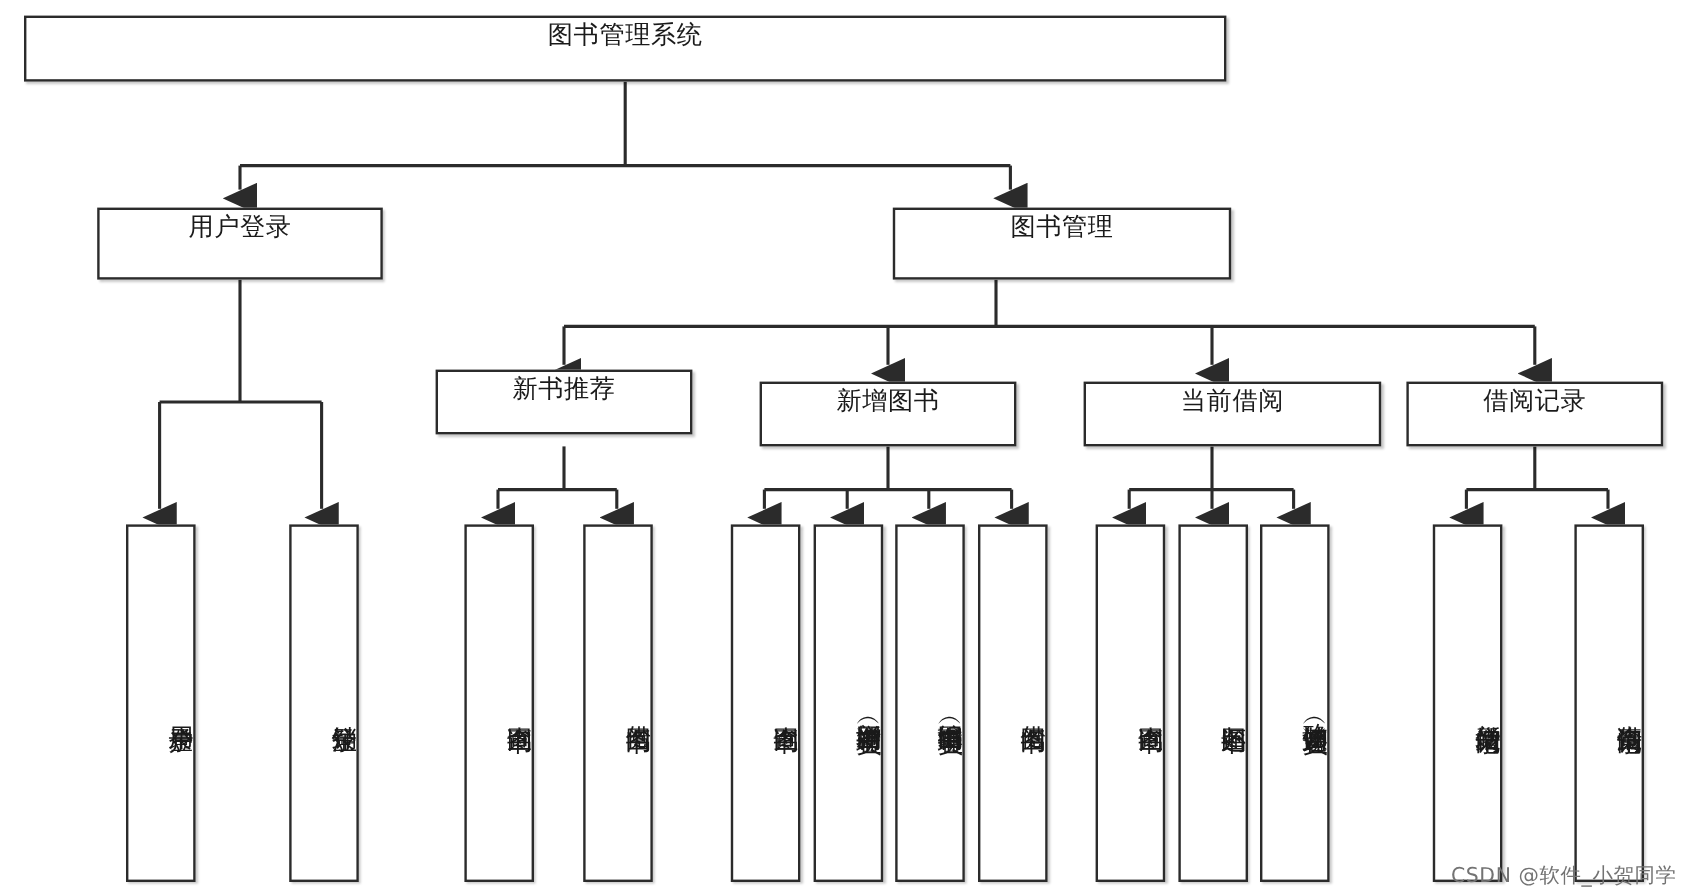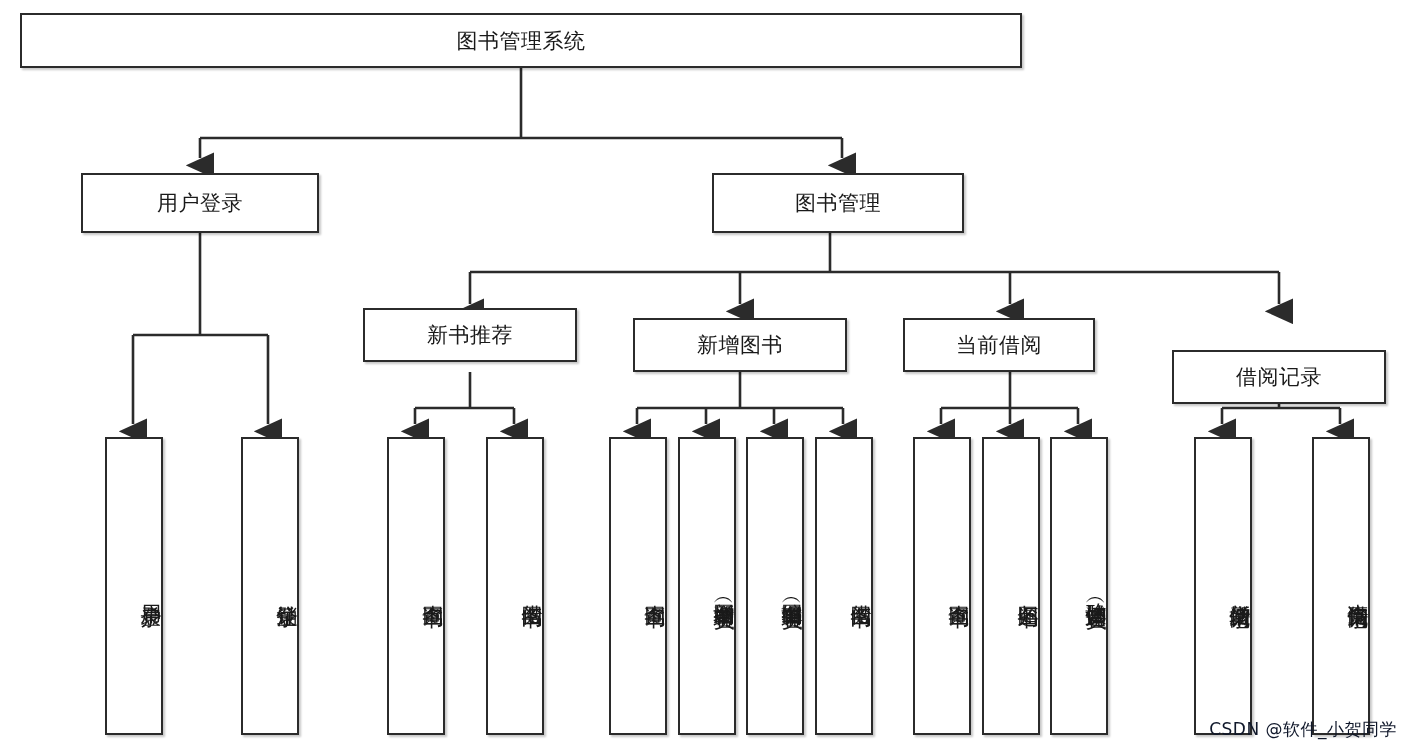--- a/index.html
+++ b/index.html
@@ -24,21 +24,21 @@
     width: 1405px;
     height: 747px;
   }
   .node {
     position: absolute;
     box-sizing: border-box;
     background: #ffffff;
     border: 2px solid #2b2b2b;
     box-shadow: 2px 2px 2px rgba(0,0,0,0.22);
     display: flex;
-    align-items: center;
+    align-items: flex-start;
     justify-content: center;
     color: #1a1a1a;
   }
   .node.horiz {
     font-size: 21px;
     letter-spacing: 0.5px;
   }
   .node.vert {
     writing-mode: vertical-rl;
     text-orientation: upright;
@@ -52,21 +52,21 @@
   .node.vert .vtext {
     writing-mode: vertical-rl;
     text-orientation: upright;
     white-space: nowrap;
   }
   .watermark {
     position: absolute;
     right: 8px;
     bottom: 6px;
     font-size: 17px;
-    color: #0f172a;
+    color: #737373;
     letter-spacing: 0.5px;
     white-space: nowrap;
   }
 </style>
 </head>
 <body>
 
 <div id="canvas">
 
   <svg id="wires" viewBox="0 0 1405 747" xmlns="http://www.w3.org/2000/svg">
@@ -119,34 +119,34 @@
     </g>
   </svg>
 
   <div class="node horiz" style="left:20px; top:13px; width:1002px; height:55px;">
     <span>图书管理系统</span>
   </div>
 
   <div class="node horiz" style="left:81px; top:173px; width:238px; height:60px;">
     <span>用户登录</span>
   </div>
-  <div class="node horiz" style="left:712px; top:173px; width:252px; height:60px;">
+  <div class="node horiz" style="left:744px; top:173px; width:282px; height:60px;">
     <span>图书管理</span>
   </div>
 
   <div class="node horiz" style="left:363px; top:308px; width:214px; height:54px;">
     <span>新书推荐</span>
   </div>
   <div class="node horiz" style="left:633px; top:318px; width:214px; height:54px;">
     <span>新增图书</span>
   </div>
-  <div class="node horiz" style="left:903px; top:318px; width:192px; height:54px;">
+  <div class="node horiz" style="left:903px; top:318px; width:248px; height:54px;">
     <span>当前借阅</span>
   </div>
-  <div class="node horiz" style="left:1172px; top:318px; width:214px; height:54px;margin-top:32px;">
+  <div class="node horiz" style="left:1172px; top:318px; width:214px; height:54px;">
     <span>借阅记录</span>
   </div>
 
   <div class="node vert" style="left:105px; top:437px; width:58px; height:298px;">
     <span class="vtext">用户登录</span>
   </div>
   <div class="node vert" style="left:241px; top:437px; width:58px; height:298px;">
     <span class="vtext">注销登录</span>
   </div>
 

